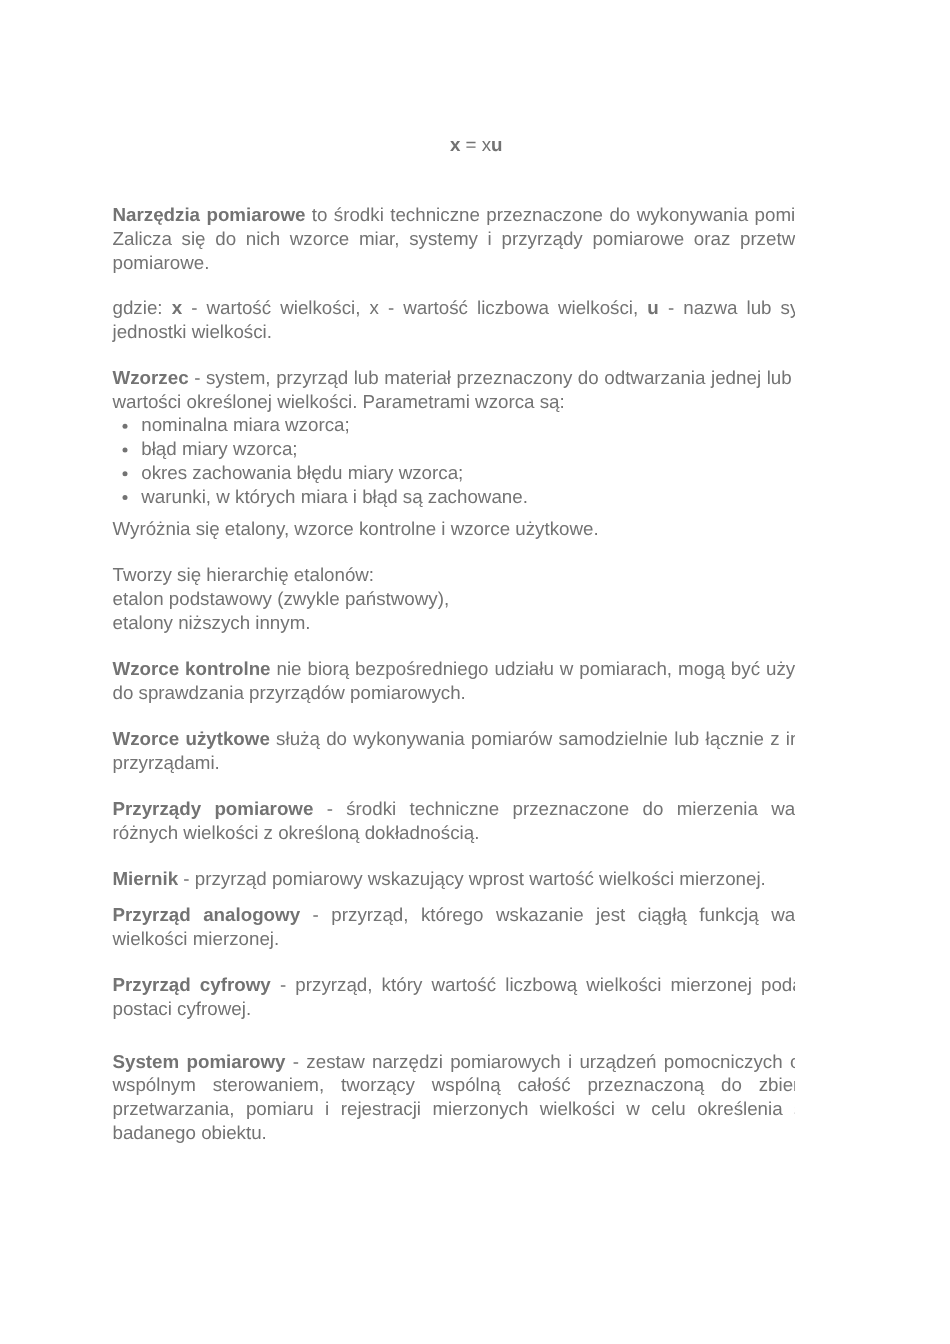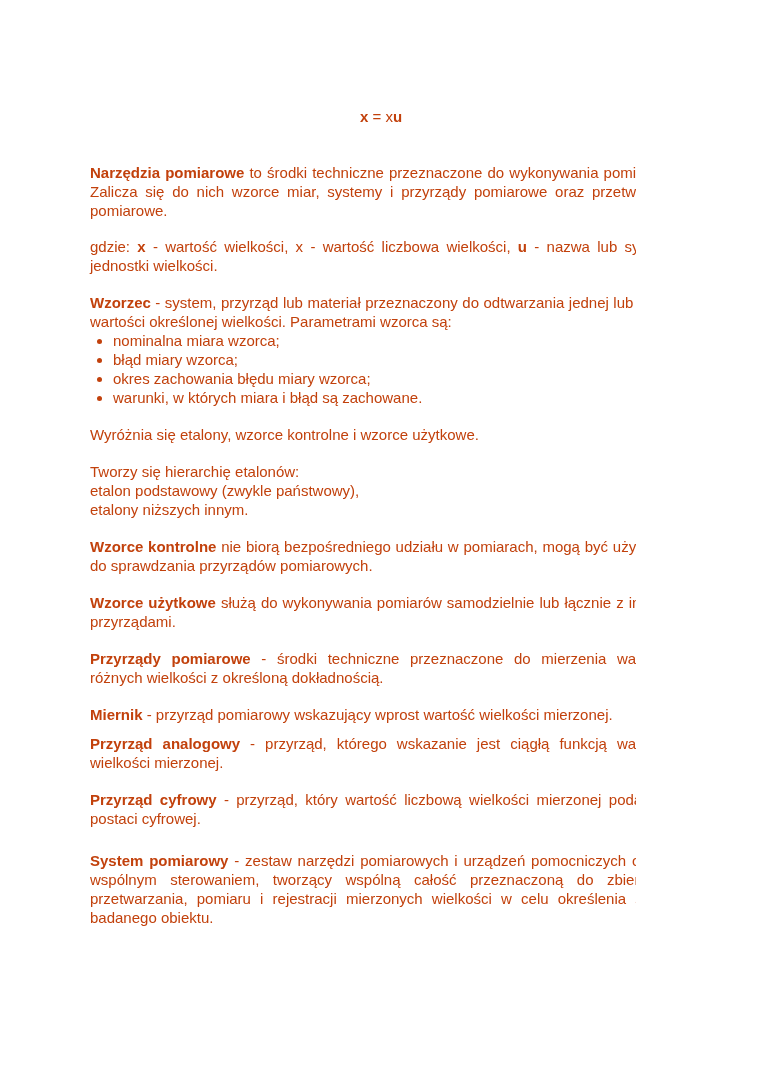--- a/index.html
+++ b/index.html
@@ -6,21 +6,21 @@
   html, body { margin: 0; padding: 0; }
   body {
     background: #ffffff;
     font-family: "Liberation Sans", "DejaVu Sans", sans-serif;
   }
   .page {
     position: relative;
     width: 636px;
     height: 1075px;
     background: #ffffff;
-    color: #c2410c;
+    color: #737373;
     font-size: 15px;
     line-height: 19px;
     overflow: hidden;
   }
   .content {
     position: absolute;
     left: 90px;
     top: 107px;
     width: 582px;
   }
@@ -43,21 +43,21 @@
       <p class="formula" style="margin-top: 0px;"><b>x</b><span> = x</span><b>u</b></p>
       <p class="para" style="margin-top: 37px;"><b>Narzędzia pomiarowe</b><span> to środki techniczne przeznaczone do wykonywania pomiarów. Zalicza się do nich wzorce miar, systemy i przyrządy pomiarowe oraz przetworniki pomiarowe.</span></p>
       <p class="para" style="margin-top: 17px;"><span>gdzie: </span><b>x</b><span> - wartość wielkości, x - wartość liczbowa wielkości, </span><b>u</b><span> - nazwa lub symbol jednostki wielkości.</span></p>
       <p class="para" style="margin-top: 18px;"><b>Wzorzec</b><span> - system, przyrząd lub materiał przeznaczony do odtwarzania jednej lub wielu wartości określonej wielkości. Parametrami wzorca są:</span></p>
       <ul class="bullets" style="margin-top: 0px;">
         <li>nominalna miara wzorca;</li>
         <li>błąd miary wzorca;</li>
         <li>okres zachowania błędu miary wzorca;</li>
         <li>warunki, w których miara i błąd są zachowane.</li>
       </ul>
-      <p class="para" style="margin-top: 18px;"><span>Wyróżnia się etalony, wzorce kontrolne i wzorce użytkowe.</span></p>
+      <p class="para" style="margin-top: 7px;"><span>Wyróżnia się etalony, wzorce kontrolne i wzorce użytkowe.</span></p>
       <p class="lines" style="margin-top: 18px;"><span>Tworzy się hierarchię etalonów:</span><br><span>etalon podstawowy (zwykle państwowy),</span><br><span>etalony niższych innym.</span></p>
       <p class="para" style="margin-top: 18px;"><b>Wzorce kontrolne</b><span> nie biorą bezpośredniego udziału w pomiarach, mogą być używane do sprawdzania przyrządów pomiarowych.</span></p>
       <p class="para" style="margin-top: 18px;"><b>Wzorce użytkowe</b><span> służą do wykonywania pomiarów samodzielnie lub łącznie z innymi przyrządami.</span></p>
       <p class="para" style="margin-top: 18px;"><b>Przyrządy pomiarowe</b><span> - środki techniczne przeznaczone do mierzenia wartości różnych wielkości z określoną dokładnością.</span></p>
       <p class="para" style="margin-top: 18px;"><b>Miernik</b><span> - przyrząd pomiarowy wskazujący wprost wartość wielkości mierzonej.</span></p>
       <p class="para" style="margin-top: 10px;"><b>Przyrząd analogowy</b><span> - przyrząd, którego wskazanie jest ciągłą funkcją wartości wielkości mierzonej.</span></p>
       <p class="para" style="margin-top: 18px;"><b>Przyrząd cyfrowy</b><span> - przyrząd, który wartość liczbową wielkości mierzonej podaje w postaci cyfrowej.</span></p>
       <p class="para" style="margin-top: 23px;"><b>System pomiarowy</b><span> - zestaw narzędzi pomiarowych i urządzeń pomocniczych objęty wspólnym sterowaniem, tworzący wspólną całość przeznaczoną do zbierania, przetwarzania, pomiaru i rejestracji mierzonych wielkości w celu określenia stanu badanego obiektu.</span></p>
     </div>
 </div>

